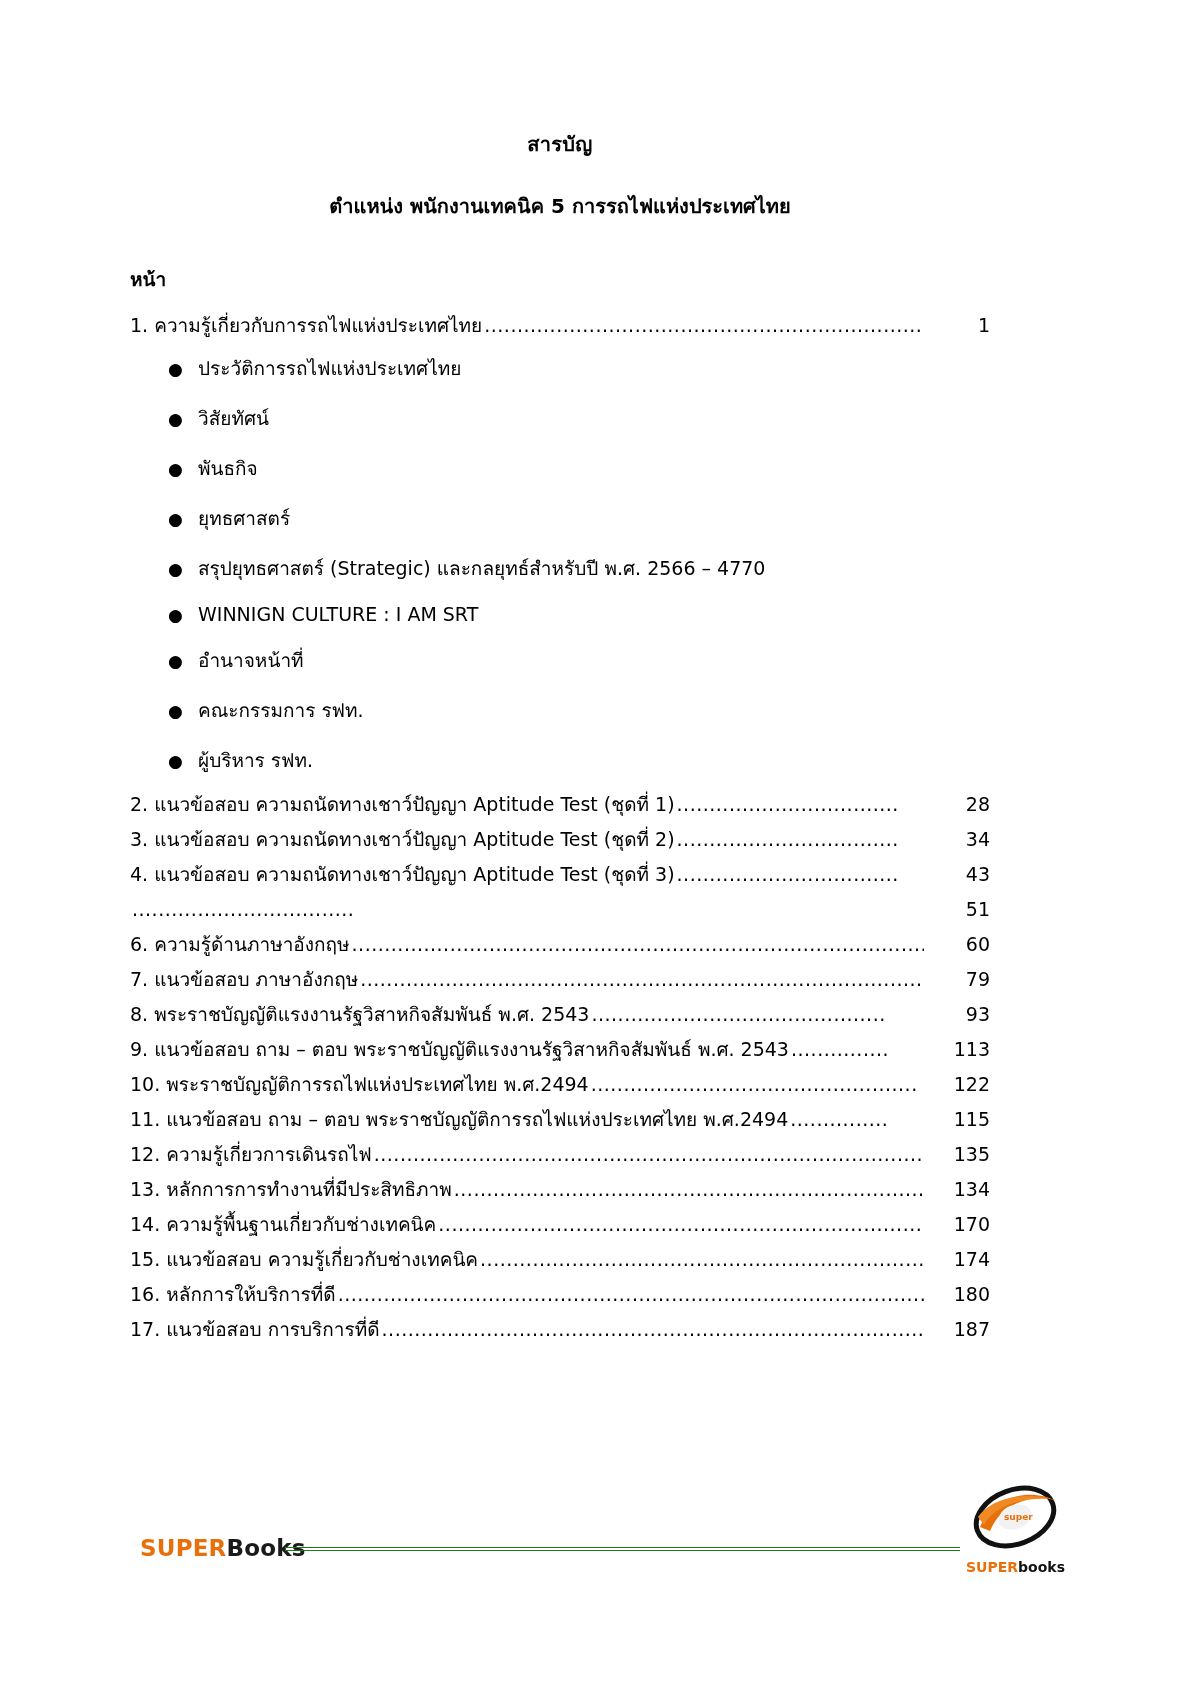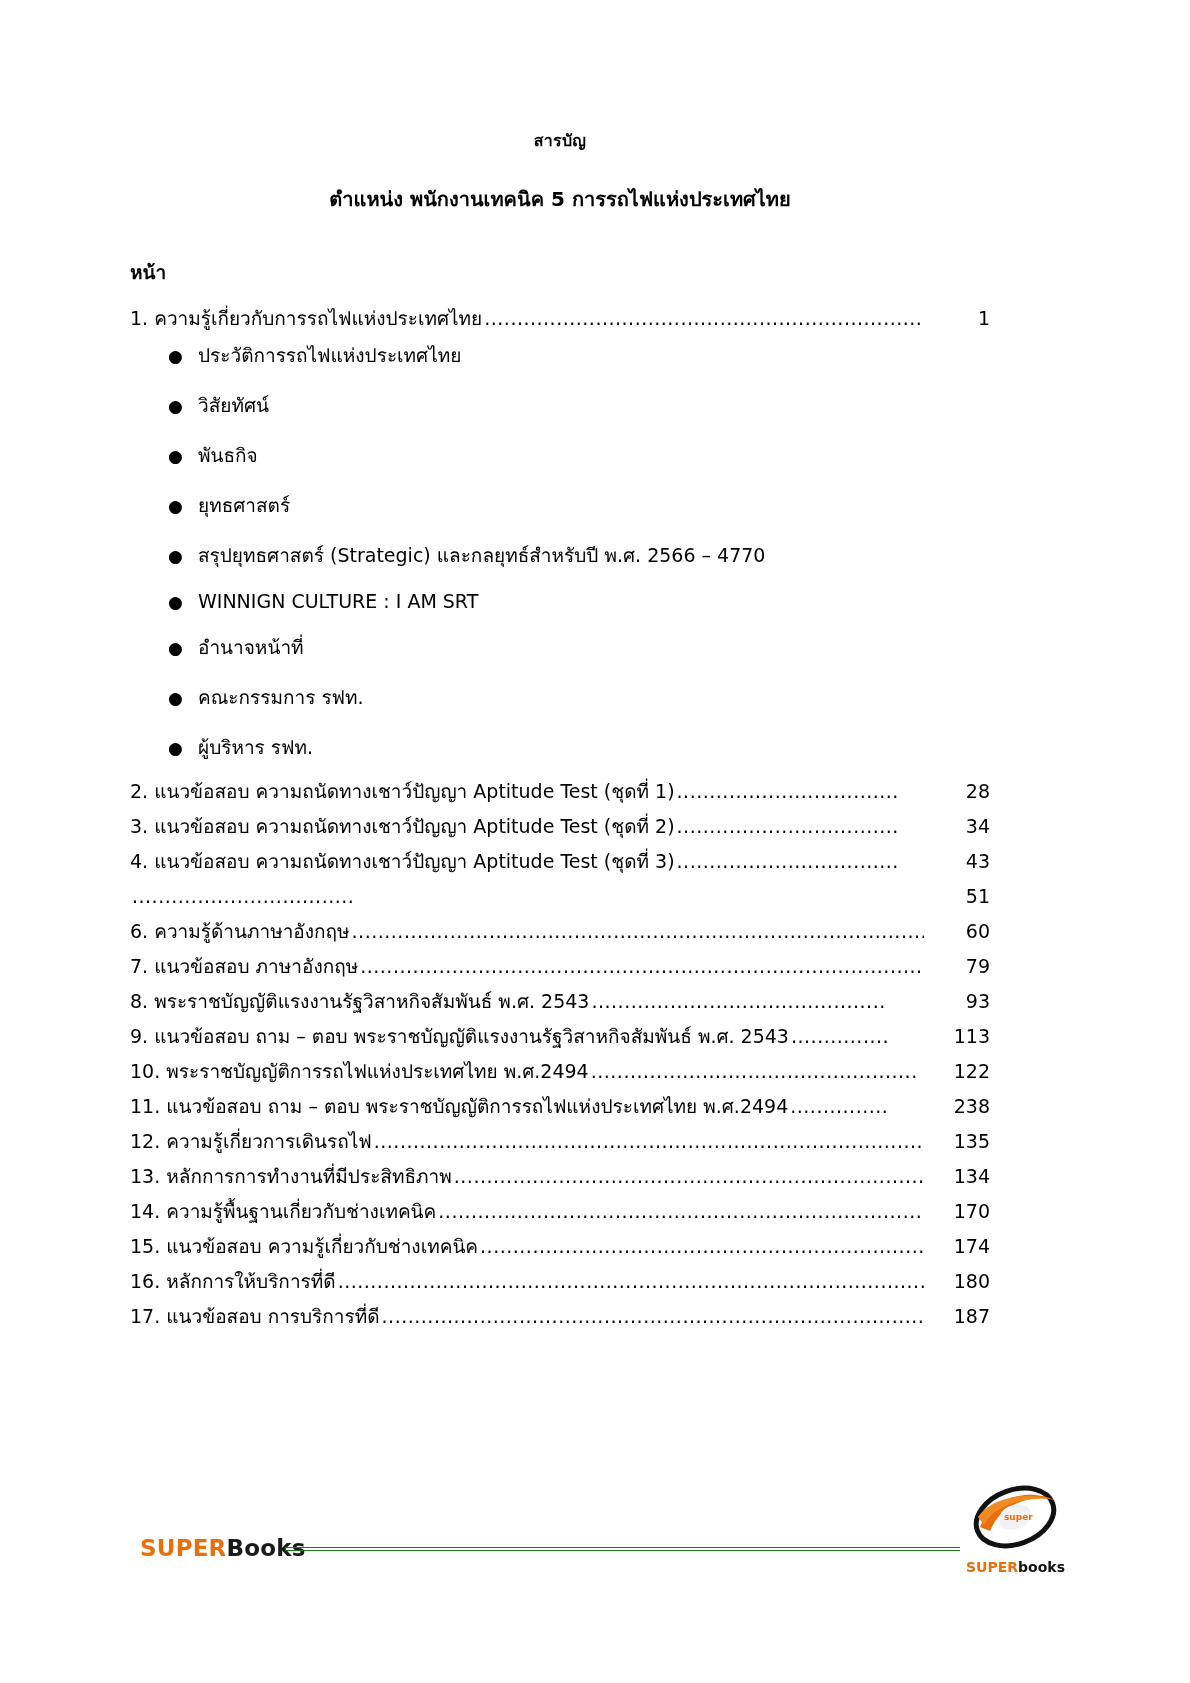--- a/index.html
+++ b/index.html
@@ -20,21 +20,21 @@
     box-sizing: border-box;
   }
   .content {
     position: absolute;
     left: 130px;
     top: 128px;
     width: 860px;
   }
   .doc-title {
     text-align: center;
-    font-size: 16px;
+    font-size: 20px;
     font-weight: bold;
     letter-spacing: 0.3px;
   }
   .doc-subtitle {
     text-align: center;
     font-size: 20px;
     font-weight: bold;
     margin-top: 30px;
   }
   .page-col-header {
@@ -45,21 +45,21 @@
     padding-right: 28px;
   }
   .toc {
     margin-top: 22px;
   }
   .toc-row {
     display: flex;
     align-items: baseline;
     font-size: 19px;
     line-height: 1.0;
-    margin-bottom: 12px;
+    margin-bottom: 18px;
     white-space: nowrap;
   }
   .toc-label {
     flex: 0 0 auto;
   }
   .toc-dots {
     flex: 1 1 auto;
     overflow: hidden;
     white-space: nowrap;
     font-size: 19px;
@@ -249,21 +249,21 @@
           <span class="toc-page">113</span>
         </div>
         <div class="toc-row">
           <span class="toc-label">10. พระราชบัญญัติการรถไฟแห่งประเทศไทย พ.ศ.2494</span>
           <span class="toc-dots">..................................................</span>
           <span class="toc-page">122</span>
         </div>
         <div class="toc-row">
           <span class="toc-label">11. แนวข้อสอบ ถาม – ตอบ พระราชบัญญัติการรถไฟแห่งประเทศไทย พ.ศ.2494</span>
           <span class="toc-dots">...............</span>
-          <span class="toc-page">238</span>
+          <span class="toc-page">115</span>
         </div>
         <div class="toc-row">
           <span class="toc-label">12. ความรู้เกี่ยวการเดินรถไฟ</span>
           <span class="toc-dots">......................................................................................</span>
           <span class="toc-page">135</span>
         </div>
         <div class="toc-row">
           <span class="toc-label">13. หลักการการทำงานที่มีประสิทธิภาพ</span>
           <span class="toc-dots">............................................................................</span>
           <span class="toc-page">134</span>

